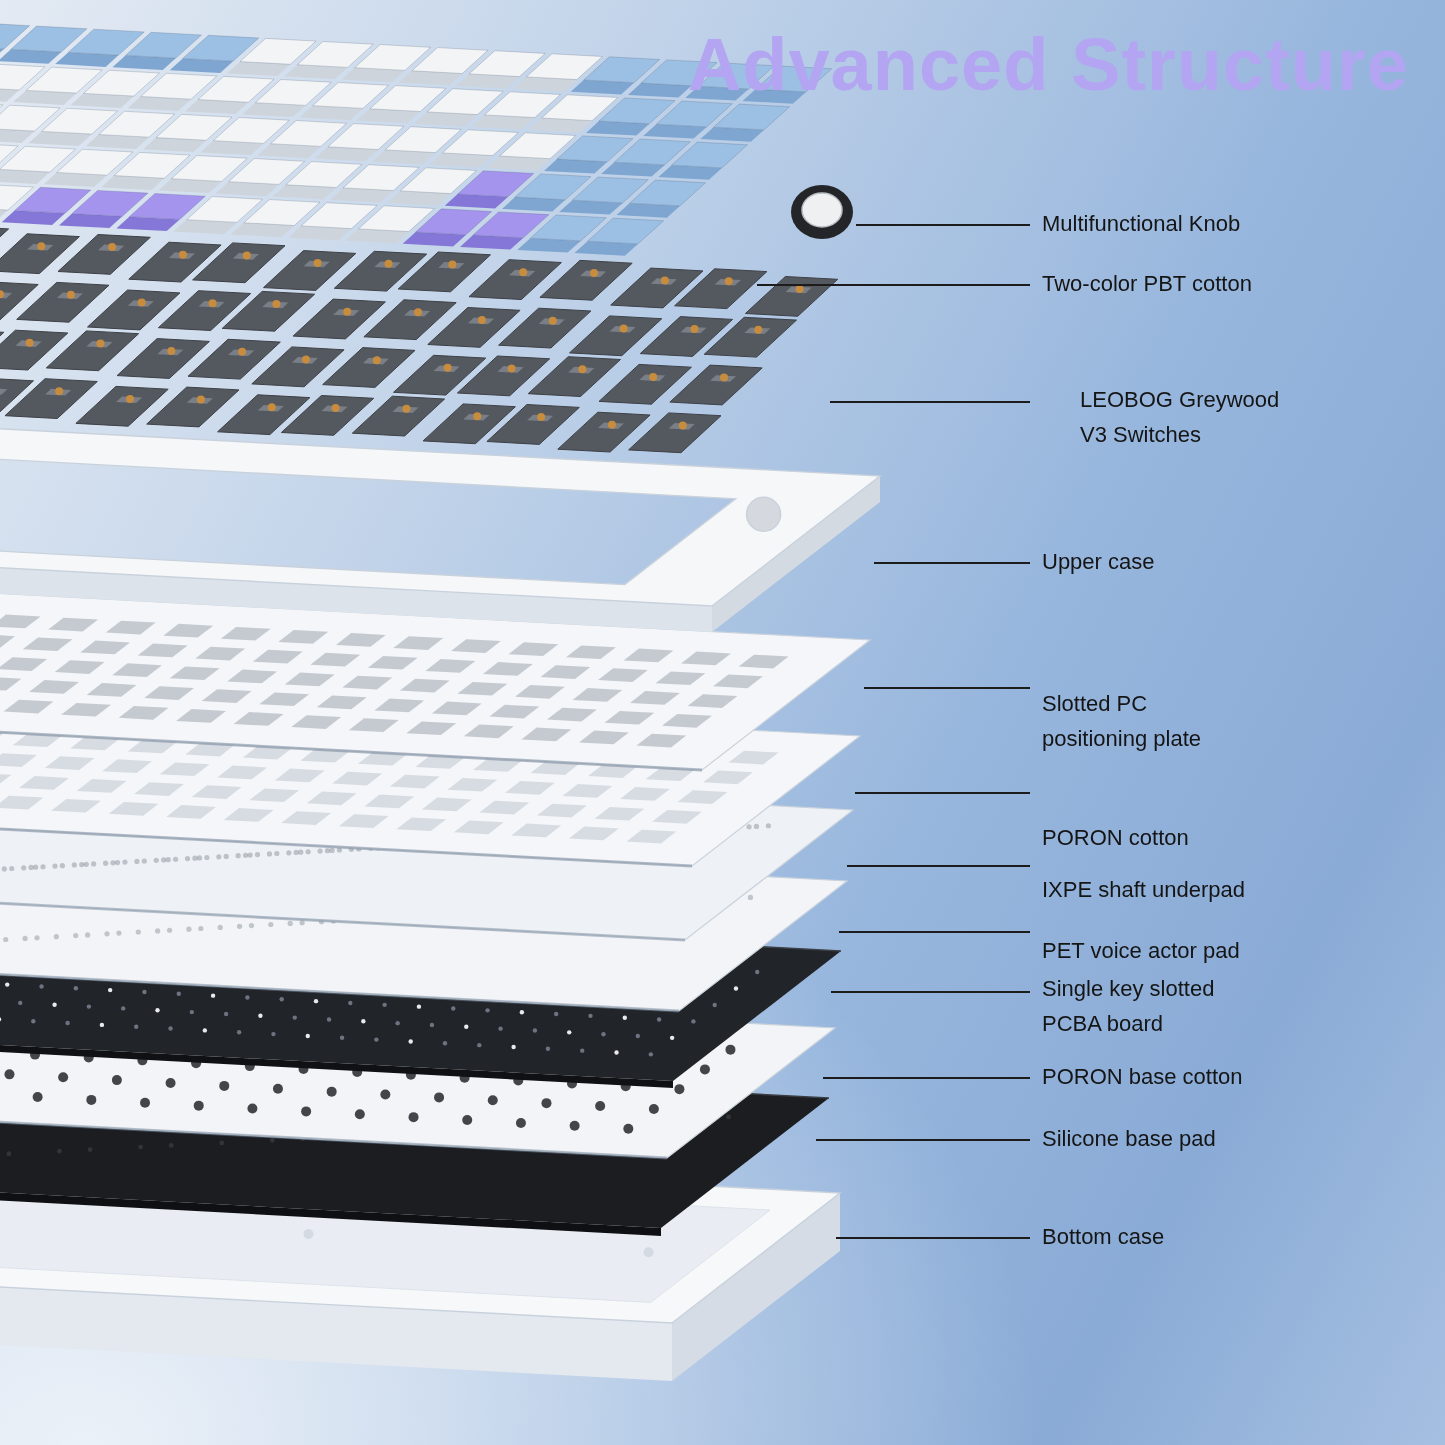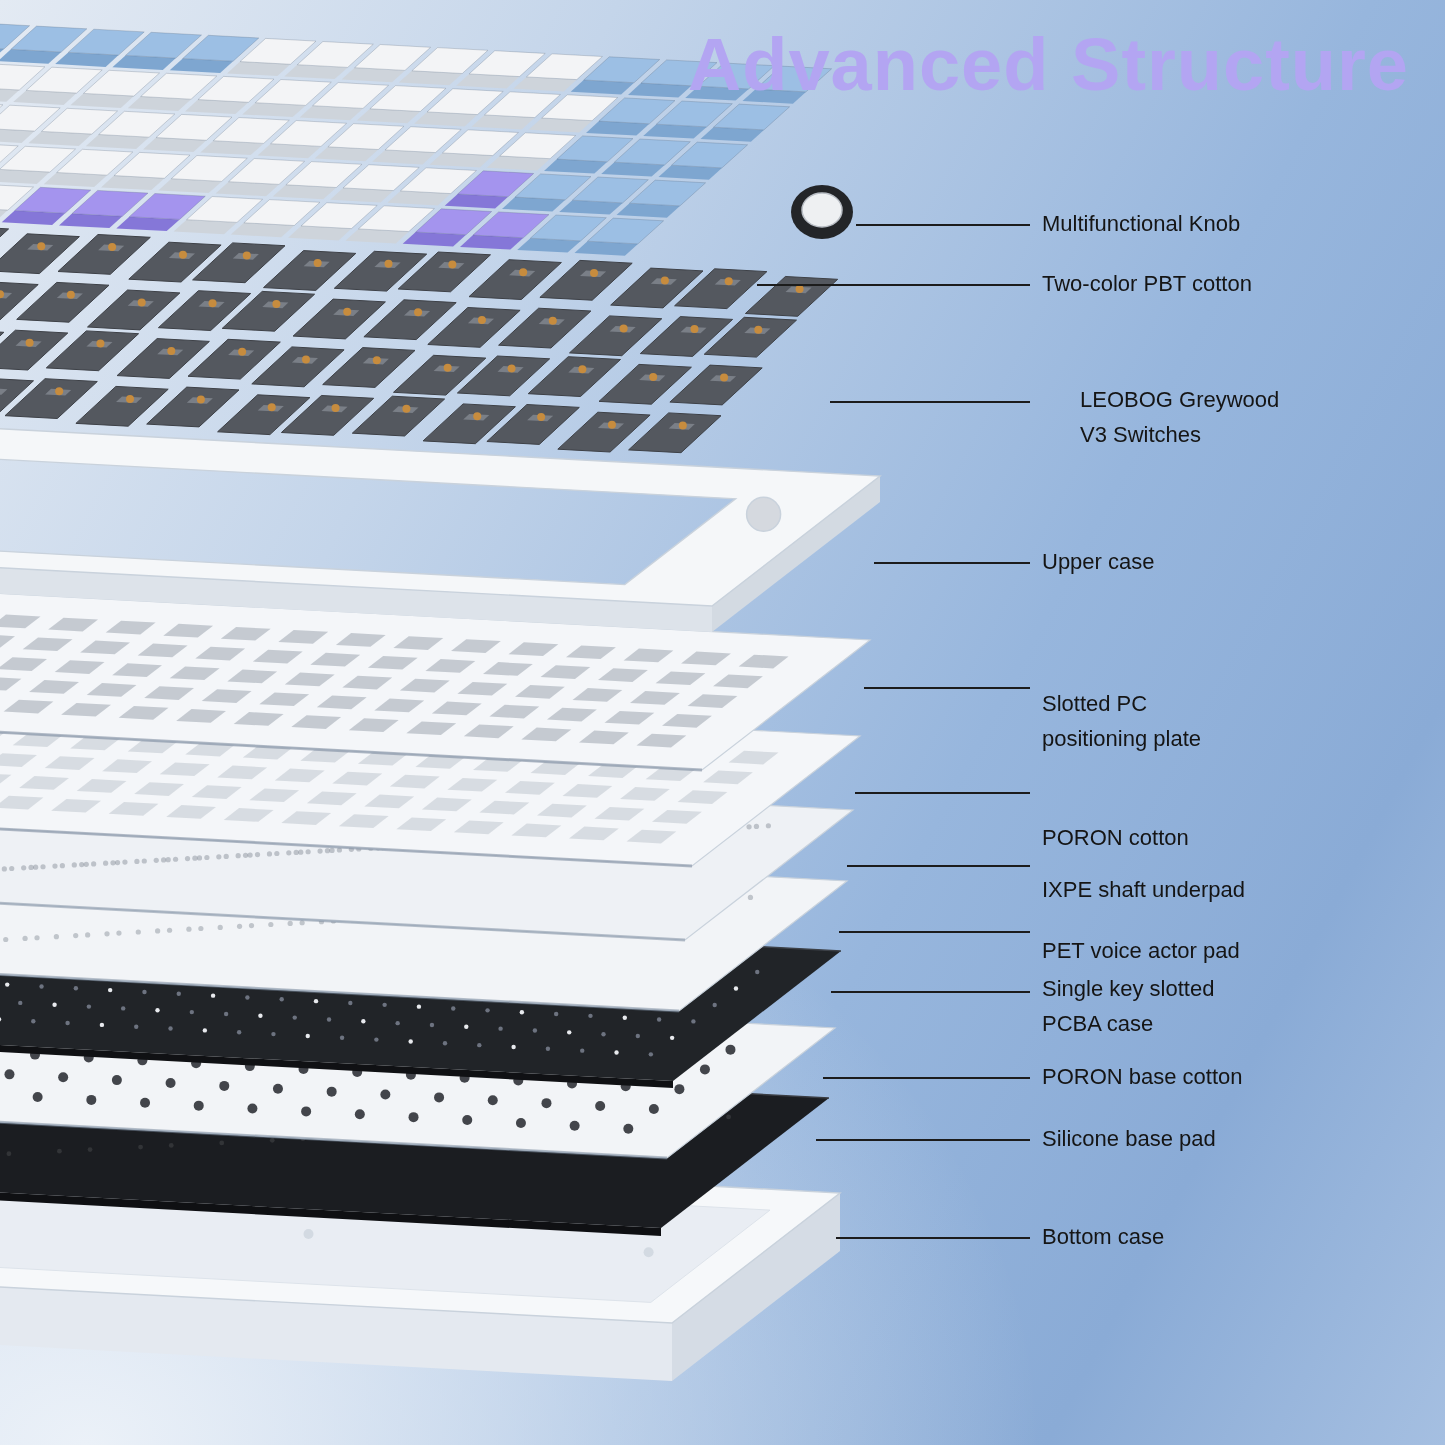--- a/index.html
+++ b/index.html
@@ -1035,18 +1035,18 @@
       <div class="label" style="left: 1042px; top: 266px; color: rgb(21, 21, 21);">Two-color PBT cotton</div>
       <div class="label" style="left: 1080px; top: 382px; color: rgb(21, 21, 21);">LEOBOG Greywood
 V3 Switches</div>
       <div class="label" style="left: 1042px; top: 544px; color: rgb(21, 21, 21);">Upper case</div>
       <div class="label" style="left: 1042px; top: 666px; color: rgb(21, 21, 21); margin-top: 20px;">Slotted PC
 positioning plate</div>
       <div class="label" style="left: 1042px; top: 820px; color: rgb(21, 21, 21);">PORON cotton</div>
       <div class="label" style="left: 1042px; top: 862px; color: rgb(21, 21, 21); margin-top: 10px;">IXPE shaft underpad</div>
       <div class="label" style="left: 1042px; top: 913px; color: rgb(21, 21, 21); margin-top: 20px;">PET voice actor pad</div>
       <div class="label" style="left: 1042px; top: 971px; color: rgb(21, 21, 21);">Single key slotted
-PCBA case</div>
+PCBA board</div>
       <div class="label" style="left: 1042px; top: 1059px; color: rgb(21, 21, 21);">PORON base cotton</div>
       <div class="label" style="left: 1042px; top: 1121px; color: rgb(21, 21, 21);">Silicone base pad</div>
       <div class="label" style="left: 1042px; top: 1219px; color: rgb(21, 21, 21);">Bottom case</div>
     </div>
 </div>
 
 </body></html>

